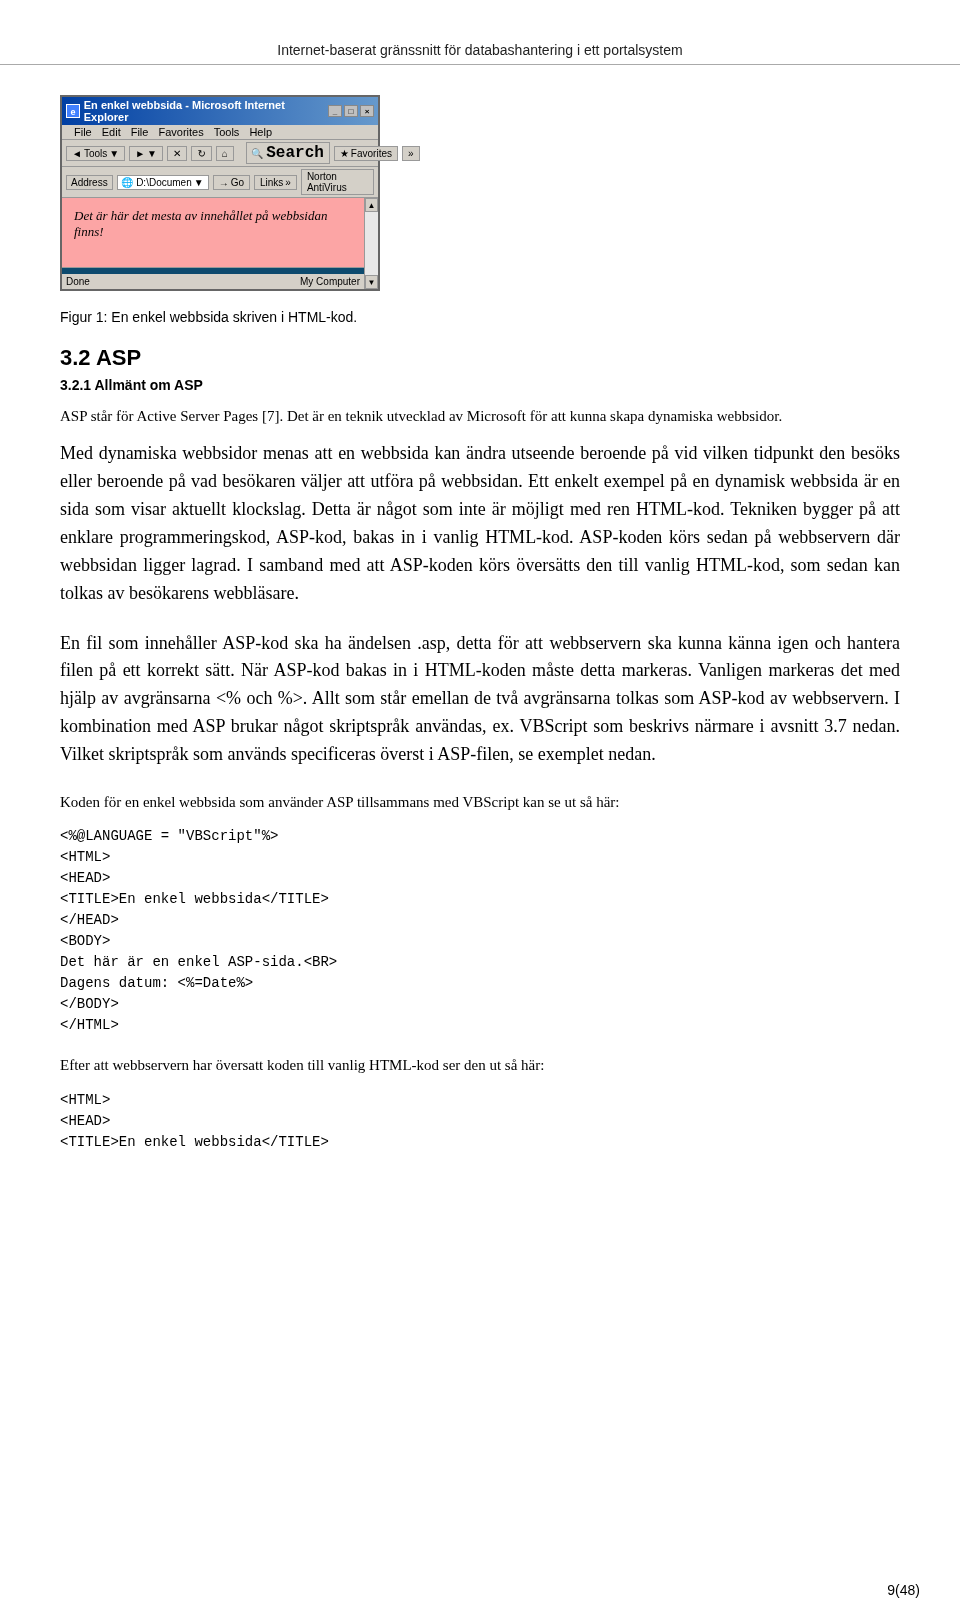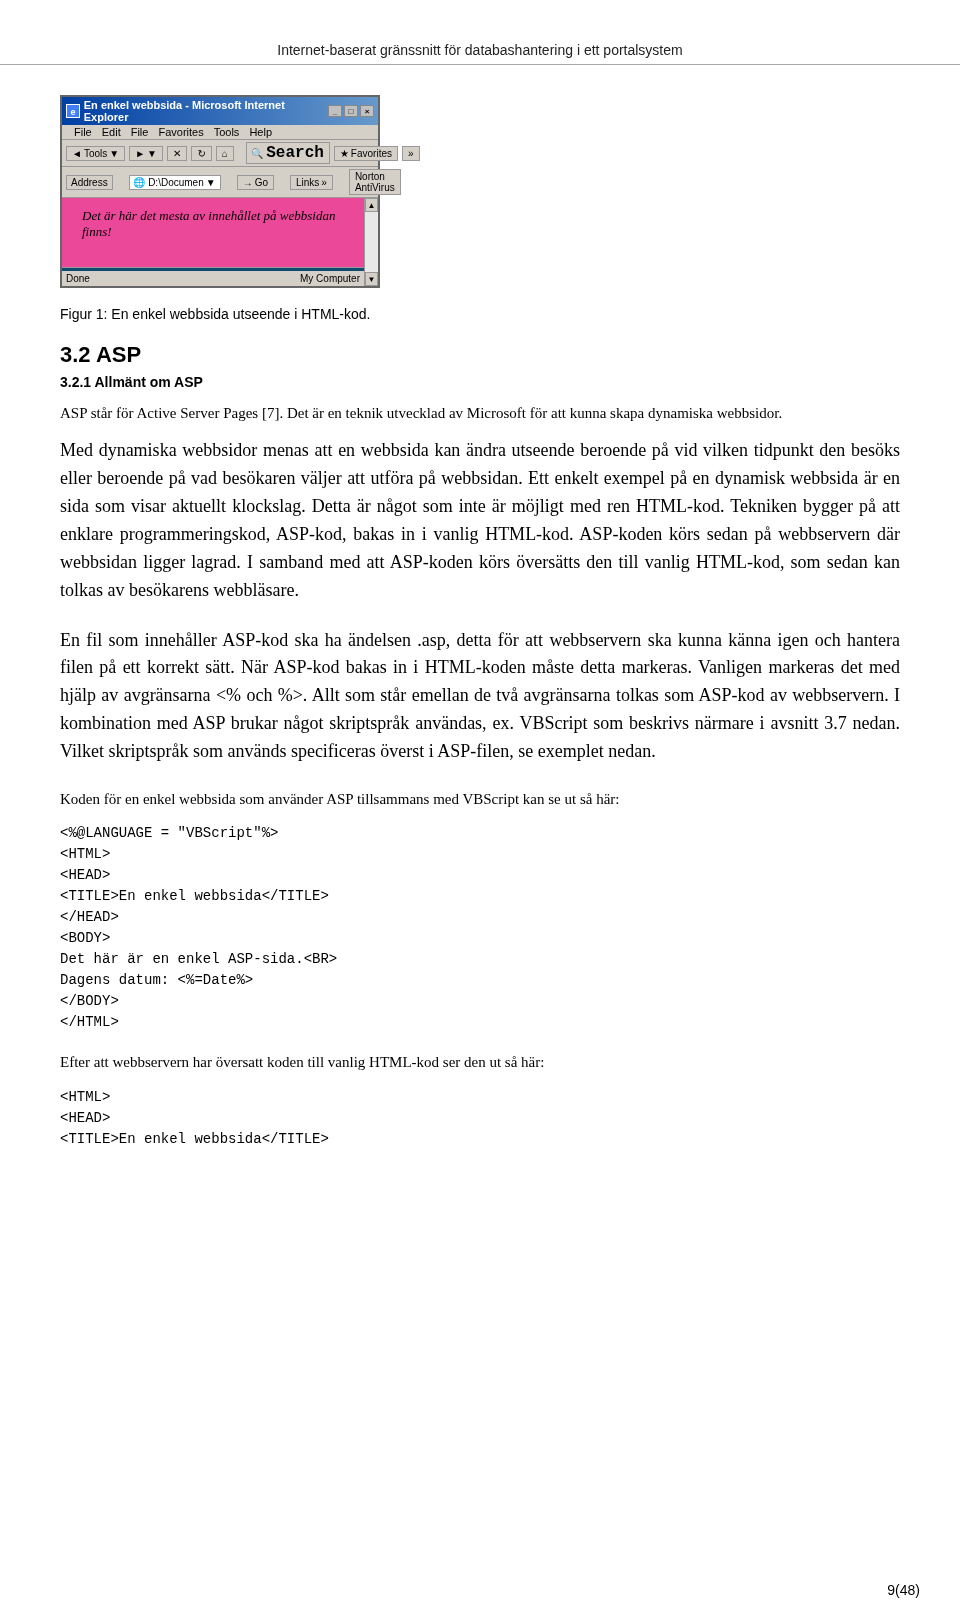--- a/index.html
+++ b/index.html
@@ -126,21 +126,21 @@
       background: #999;
       margin: 0 2px;
     }
 
     .browser-addressbar {
       background: #d4d0c8;
       border-bottom: 1px solid #999;
       padding: 2px 4px;
       display: flex;
       align-items: center;
-      gap: 16px;
+      gap: 4px;
       font-size: 10px;
     }
 
     .address-label {
       background: #d4d0c8;
       border: 1px solid #999;
       padding: 1px 4px;
       font-size: 10px;
     }
 
@@ -149,34 +149,34 @@
       border: 1px solid #999;
       padding: 1px 4px;
       font-size: 10px;
       flex: 1;
       display: flex;
       align-items: center;
       gap: 2px;
     }
 
     .browser-content {
-      background: #ec4899;
-      padding: 10px 20px;
+      background: #fca5a5;
+      padding: 10px 12px;
       min-height: 70px;
       border-bottom: 1px solid #999;
     }
 
     .browser-statusbar {
       background: #d4d0c8;
       padding: 2px 4px;
       font-size: 10px;
       display: flex;
       justify-content: space-between;
       align-items: center;
-      border-top: 3px solid #0c4a6e;
+      border-top: 6px solid #0c4a6e;
     }
 
     .browser-content-text {
       font-family: Times New Roman, serif;
       font-style: italic;
       font-size: 13px;
       color: #000;
     }
 
     
@@ -339,21 +339,21 @@
       </div>
 
       <div style="display:flex; flex-direction:column; width:14px; background:#d4d0c8; border-left:1px solid #999;">
         <div style="height:14px; background:#d4d0c8; border:1px solid #999; text-align:center; font-size:8px; line-height:14px;">▲</div>
         <div style="flex:1; background:#e8e8e8;"></div>
         <div style="height:14px; background:#d4d0c8; border:1px solid #999; text-align:center; font-size:8px; line-height:14px;">▼</div>
       </div>
     </div>
   </div>
 
-  <p class="figure-caption">Figur 1: En enkel webbsida utseende i HTML-kod.</p>
+  <p class="figure-caption">Figur 1: En enkel webbsida skriven i HTML-kod.</p>
 
   <div class="section-heading-large">3.2  ASP</div>
 
   <div class="section-heading-medium">3.2.1  Allmänt om ASP</div>
 
   <p class="body-paragraph">ASP står för Active Server Pages [7]. Det är en teknik utvecklad av Microsoft för att kunna skapa dynamiska webbsidor.</p>
 
   <p class="body-paragraph-spaced">Med dynamiska webbsidor menas att en webbsida kan ändra utseende beroende på vid vilken tidpunkt den besöks eller beroende på vad besökaren väljer att utföra på webbsidan. Ett enkelt exempel på en dynamisk webbsida är en sida som visar aktuellt klockslag. Detta är något som inte är möjligt med ren HTML-kod. Tekniken bygger på att enklare programmeringskod, ASP-kod, bakas in i vanlig HTML-kod. ASP-koden körs sedan på webbservern där webbsidan ligger lagrad. I samband med att ASP-koden körs översätts den till vanlig HTML-kod, som sedan kan tolkas av besökarens webbläsare.</p>
 
   <p class="body-paragraph-spaced">En fil som innehåller ASP-kod ska ha ändelsen .asp, detta för att webbservern ska kunna känna igen och hantera filen på ett korrekt sätt. När ASP-kod bakas in i HTML-koden måste detta markeras. Vanligen markeras det med hjälp av avgränsarna &lt;% och %&gt;. Allt som står emellan de två avgränsarna tolkas som ASP-kod av webbservern. I kombination med ASP brukar något skriptspråk användas, ex. VBScript som beskrivs närmare i avsnitt 3.7 nedan. Vilket skriptspråk som används specificeras överst i ASP-filen, se exemplet nedan.</p>

